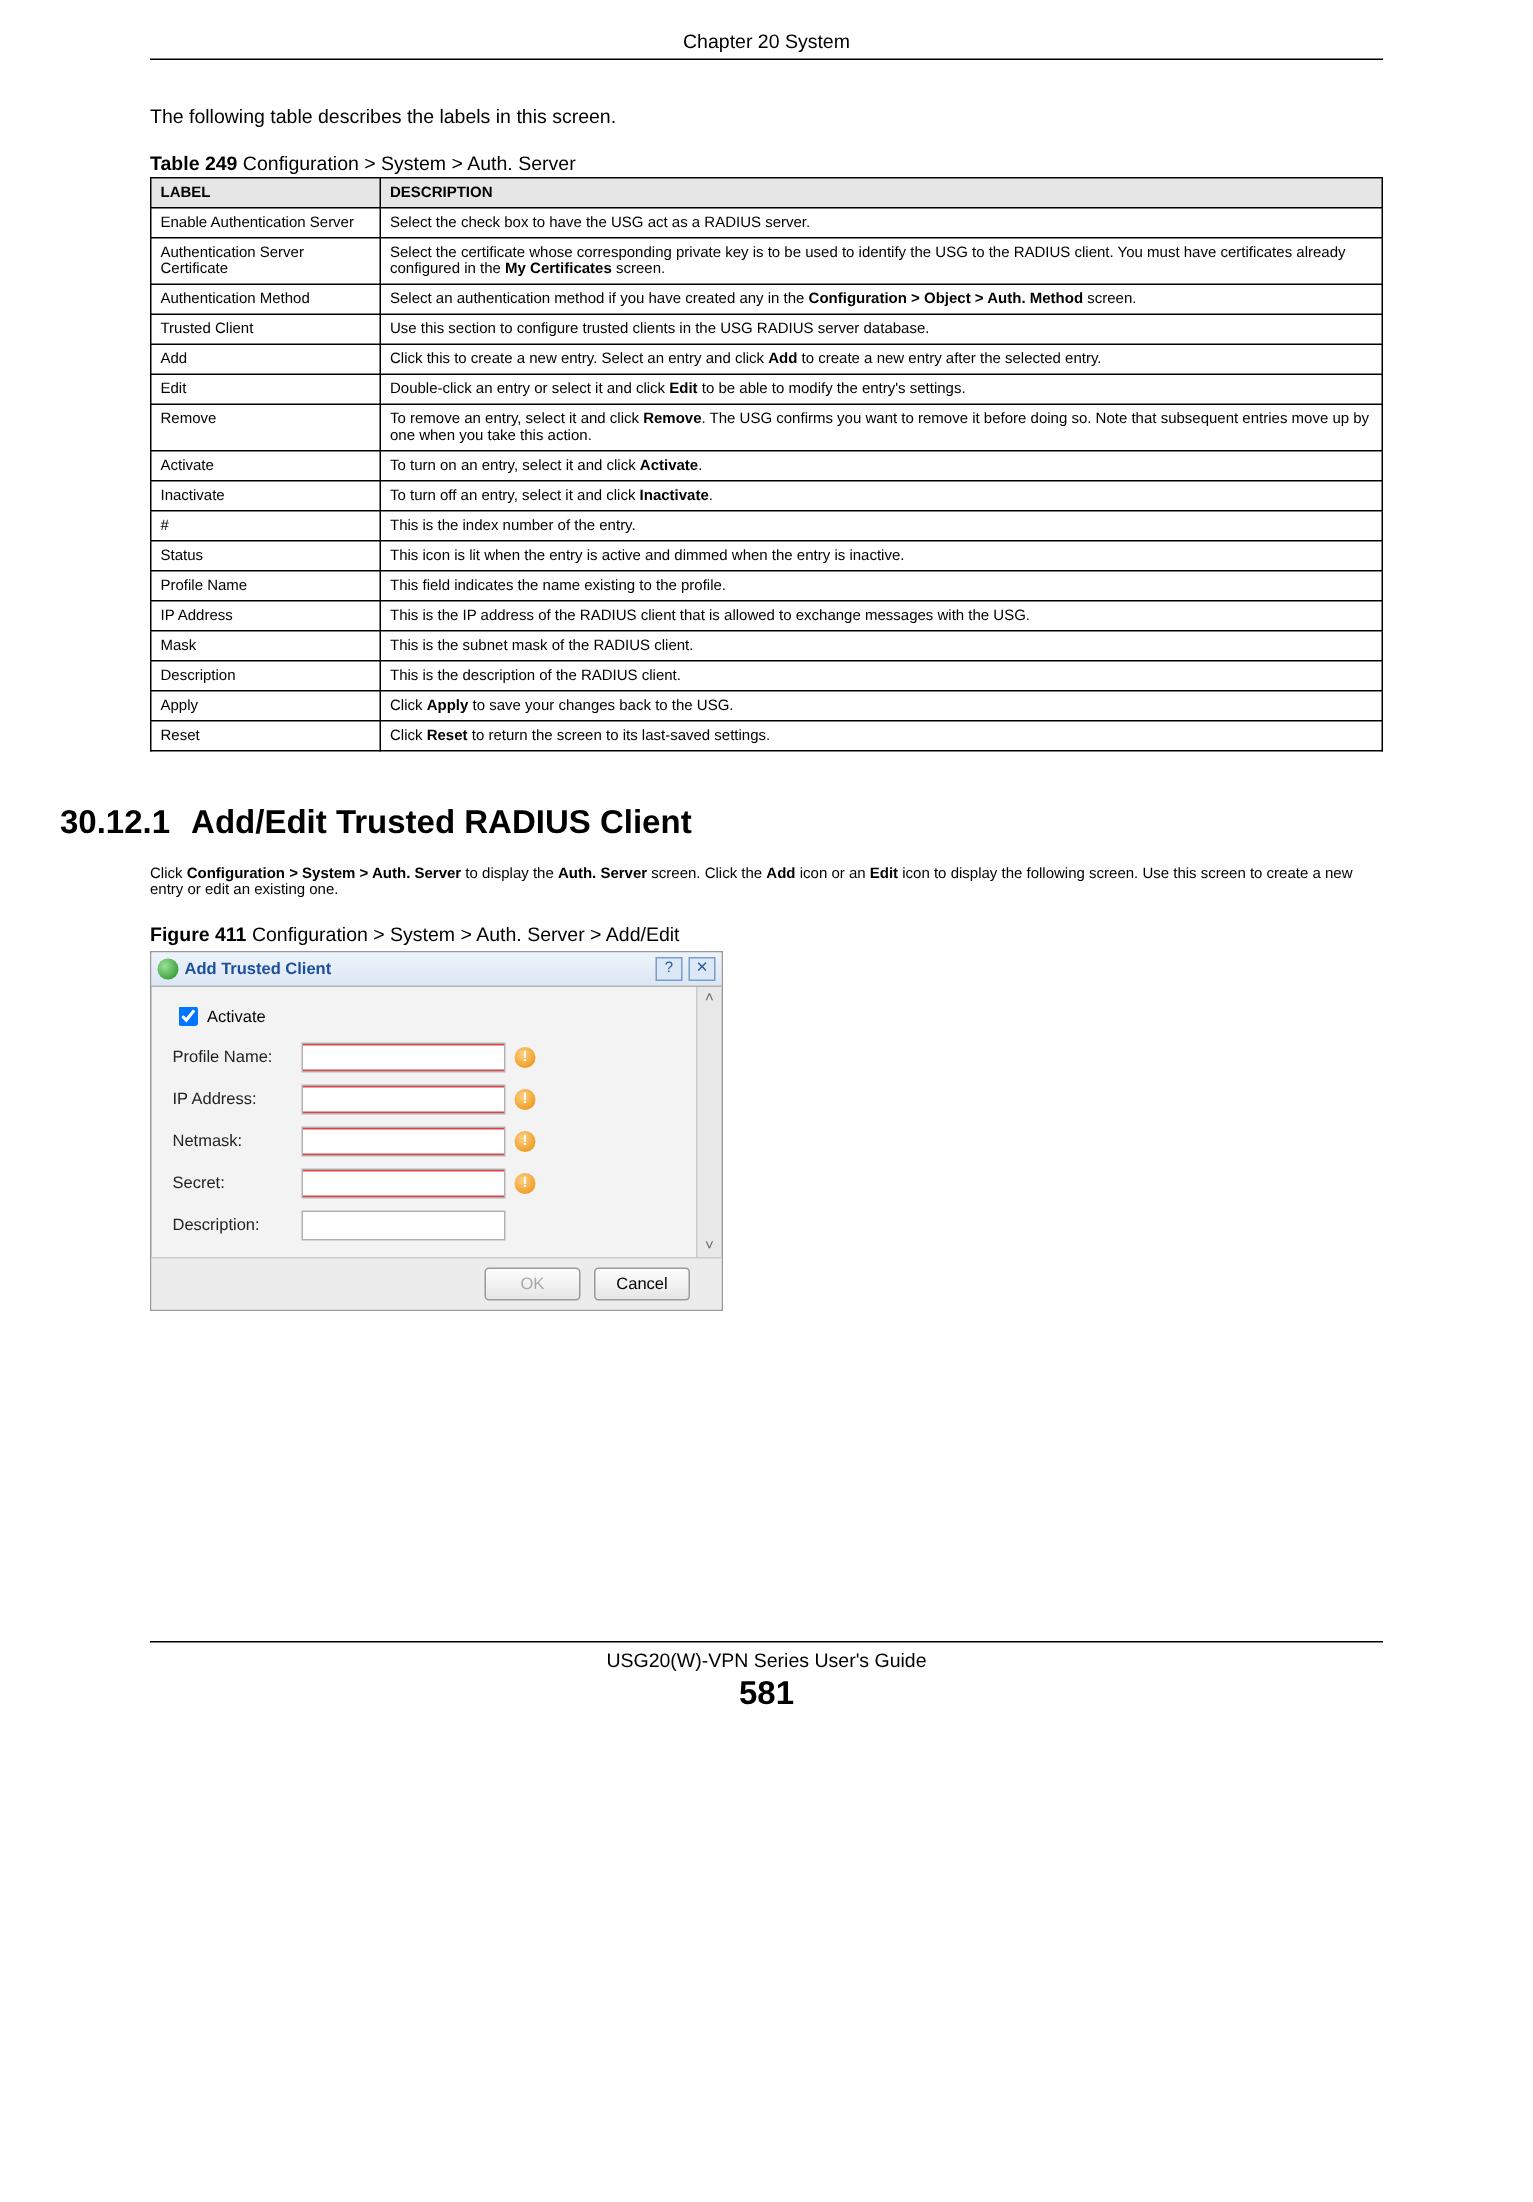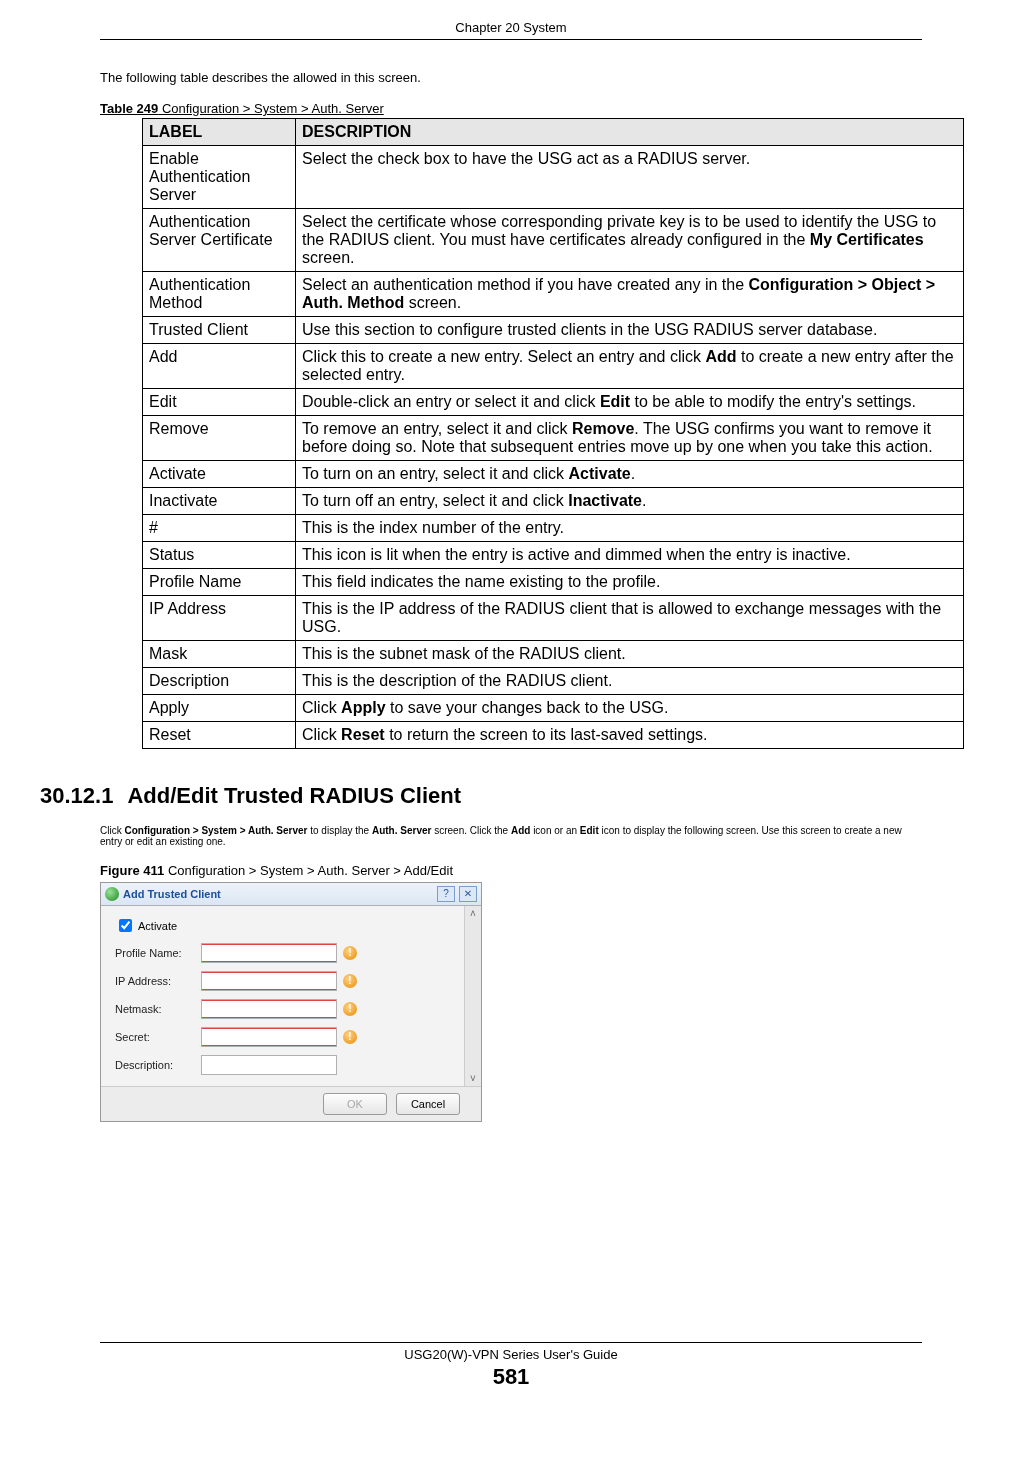--- a/index.html
+++ b/index.html
@@ -21,30 +21,28 @@
     border-bottom: 1px solid #000;
     margin-bottom: 30px;
   }
   .intro-text {
     font-size: 13px;
     margin-bottom: 16px;
   }
   .table-caption {
     font-size: 13px;
     margin-bottom: 2px;
-    text-decoration: underline;
   }
   .table-caption b {
     font-weight: bold;
   }
   table.ref-table {
     border-collapse: collapse;
     width: 100%;
-    font-size: 16px;
-    margin-left: 42px;
+    font-size: 10px;
   }
   table.ref-table th, table.ref-table td {
     border: 1px solid #000;
     padding: 4px 6px;
     text-align: left;
     vertical-align: top;
   }
   table.ref-table th {
     background: #e6e6e6;
     font-weight: bold;
@@ -199,21 +197,21 @@
     margin-top: 2px;
   }
 </style>
 </head>
 <body>
 
 <div class="page">
 
   <div class="chapter-header">Chapter 20 System</div>
 
-  <p class="intro-text">The following table describes the allowed in this screen.</p>
+  <p class="intro-text">The following table describes the labels in this screen.</p>
 
   <p class="table-caption">
     <b>Table 249</b><span>   Configuration &gt; System &gt; Auth. Server</span>
   </p>
 
   <table class="ref-table">
     <thead>
       <tr>
         <th class="label-col">LABEL</th>
         <th>DESCRIPTION</th>

